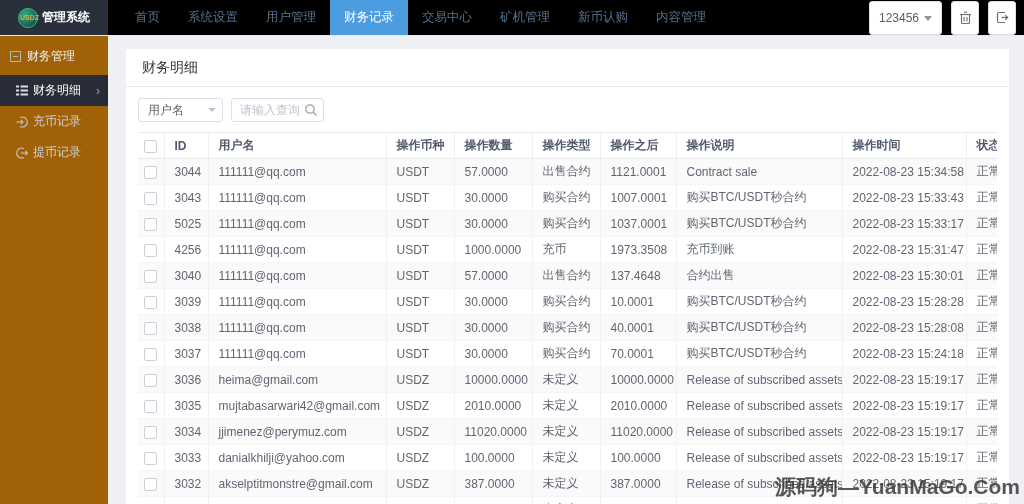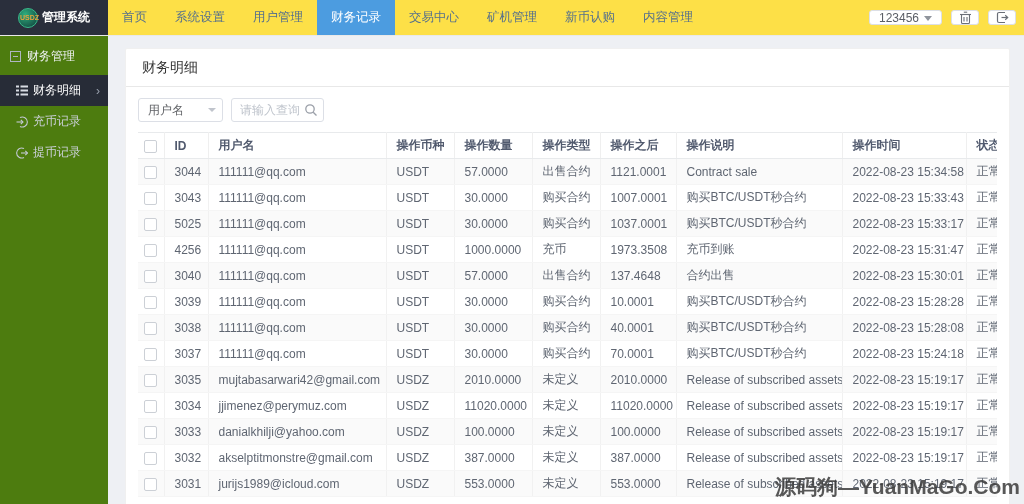--- a/index.html
+++ b/index.html
@@ -4,39 +4,39 @@
 <style>
   * { margin:0; padding:0; box-sizing:border-box; }
   html,body { width:1024px; height:504px; overflow:hidden; }
   body {
     font-family:"Liberation Sans","DejaVu Sans",sans-serif;
     background:#eef0f4; color:#606266; font-size:12px; position:relative;
   }
 
   
   .topbar { position:absolute; top:0; left:0; width:1024px; height:36px;
-    background:#fde047; border-bottom:1px solid #e9e9e9; display:flex; align-items:stretch; z-index:20; }
+    background:#000000; border-bottom:1px solid #e9e9e9; display:flex; align-items:stretch; z-index:20;gap:13px; }
   .logo { width:108px; background:#2a2f3c; display:flex; align-items:center; justify-content:center; gap:4px; flex:none; }
   .logo-globe { position:relative; width:20px; height:20px; border-radius:50%; flex:none;
     background:radial-gradient(circle at 35% 30%, #2fae7e, #17584a 75%); border:1px solid #39b98b; }
   .logo-usdz { position:absolute; top:5px; left:1px; font-size:7px; font-weight:bold; color:#e8a33d; letter-spacing:0; }
   .logo-title { color:#fff; font-size:12px; font-weight:bold; white-space:nowrap; }
   .nav { display:flex; align-items:stretch; }
   .nav-item { display:flex; align-items:center; padding:16px 14px; color:#56708c; font-size:12.5px;
     text-decoration:none; cursor:pointer; white-space:nowrap; }
   .nav-item.active { background:#4c9ce0; color:#fff; }
   .topbar-right { margin-left:auto; display:flex; align-items:center; gap:9px; padding-right:8px; }
   .tb-btn { display:inline-flex; align-items:center; gap:5px; border:1px solid #dcdfe6; border-radius:3px;
-    background:#fff; color:#5a5e66; font-size:12px; padding:3px 9px; height:15px; cursor:pointer; }
+    background:#fff; color:#5a5e66; font-size:12px; padding:3px 9px; height:34px; cursor:pointer; }
   .tb-icon-btn { width:28px; justify-content:center; padding:3px 0; }
   .caret { display:inline-block; width:0; height:0; border-left:4px solid transparent;
     border-right:4px solid transparent; border-top:5px solid #8f949c; margin-top:1px; }
 
   
-  .sidebar { position:absolute; top:36px; left:0; width:108px; height:468px; background:#4d7c0f; z-index:10; }
+  .sidebar { position:absolute; top:36px; left:0; width:108px; height:468px; background:#a16207; z-index:10; }
   .side-section { display:flex; align-items:center; gap:6px; padding:12px 10px 10px 10px; color:#f2f4f8; font-size:12px; }
   .side-item { display:flex; align-items:center; gap:5px; padding:7px 6px 7px 16px;
     color:#ccd1da; font-size:12px; cursor:pointer; }
   .side-item.active { background:#272c37; color:#fff; padding-left:16px; }
   .side-item .grow { flex:1; }
   .side-chevron { color:#98a0ad; font-size:12px; line-height:1; padding-right:2px; }
   .side-item svg, .side-section svg { flex:none; }
 
   
   .main { position:absolute; left:108px; top:36px; width:916px; height:468px; padding:12px 14px 0 17px; }
@@ -350,20 +350,32 @@
               <td>111111@qq.com</td>
               <td>USDT</td>
               <td>30.0000</td>
               <td>购买合约</td>
               <td>70.0001</td>
               <td>购买BTC/USDT秒合约</td>
               <td>2022-08-23 15:24:18</td>
               <td>正常</td>
             </tr>
 
+            <tr>
+              <td class="cb-cell"><span class="checkbox"></span></td>
+              <td>3036</td>
+              <td>heima@gmail.com</td>
+              <td>USDZ</td>
+              <td>10000.0000</td>
+              <td>未定义</td>
+              <td>10000.0000</td>
+              <td>Release of subscribed assets</td>
+              <td>2022-08-23 15:19:17</td>
+              <td>正常</td>
+            </tr>
 
             <tr>
               <td class="cb-cell"><span class="checkbox"></span></td>
               <td>3035</td>
               <td>mujtabasarwari42@gmail.com</td>
               <td>USDZ</td>
               <td>2010.0000</td>
               <td>未定义</td>
               <td>2010.0000</td>
               <td>Release of subscribed assets</td>

